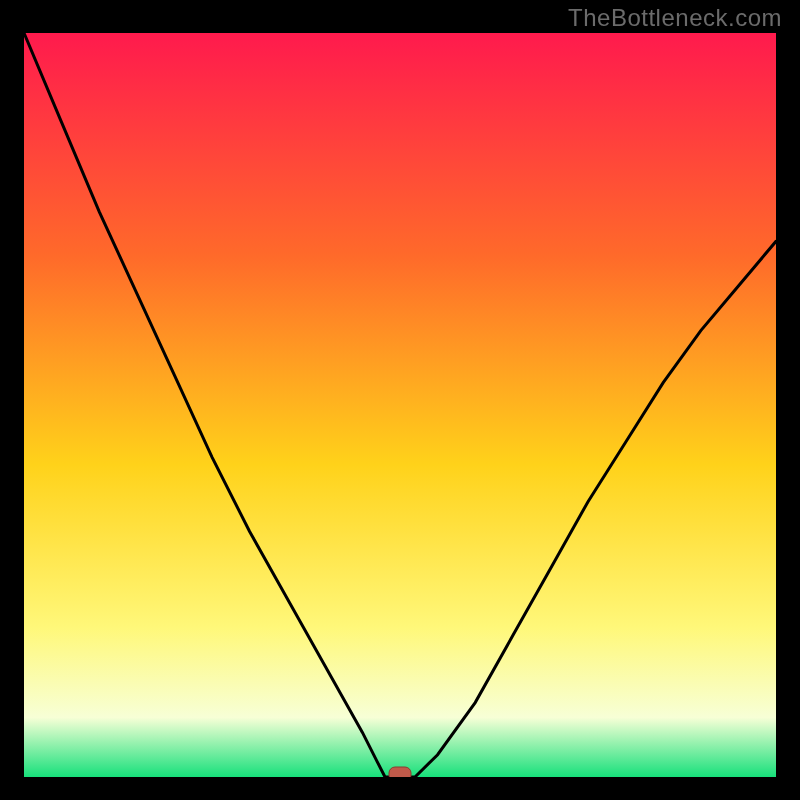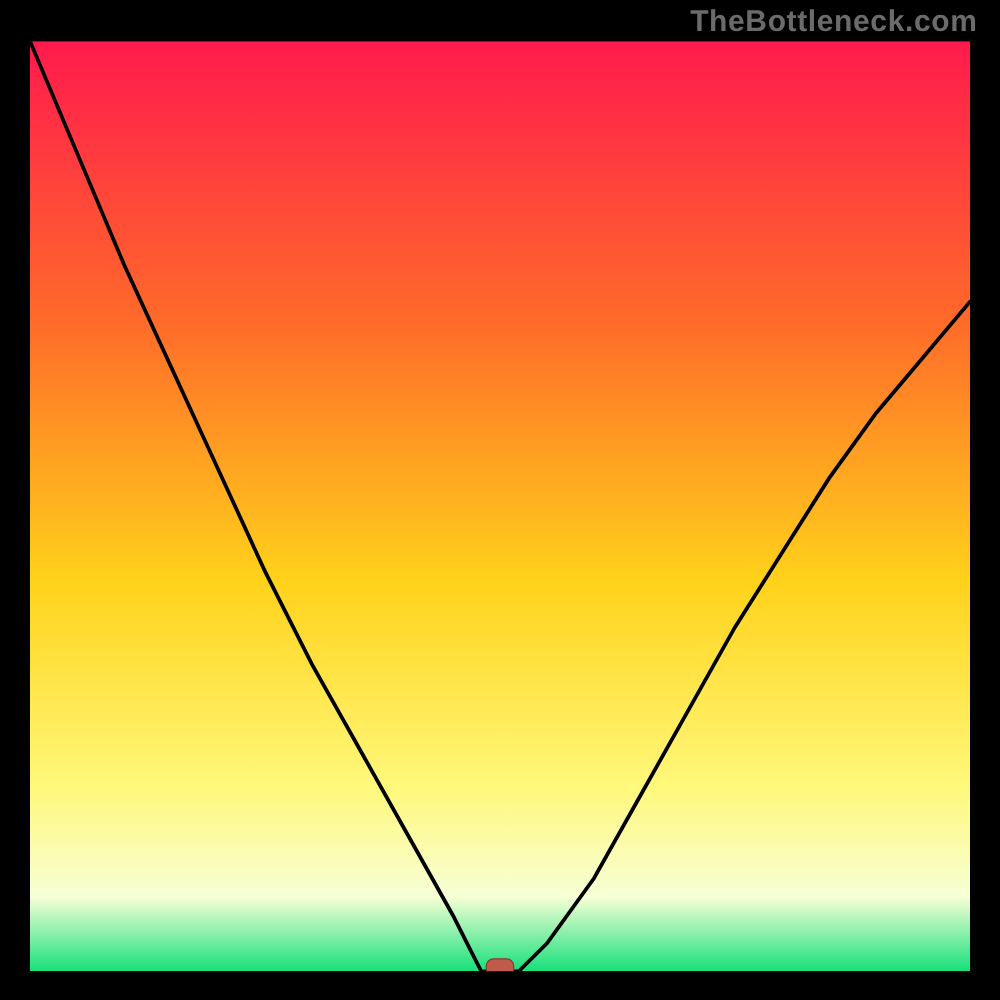--- a/index.html
+++ b/index.html
@@ -16,21 +16,21 @@
     width: 800px;
     height: 800px;
     background: #000;
   }
   .watermark {
     position: absolute;
     top: 4px;
     right: 18px;
     color: #6b6b6b;
     font-size: 24px;
-    font-weight: 700;
+    font-weight: 400;
     letter-spacing: 0.5px;
     user-select: none;
   }
   .plot-wrap {
     position: absolute;
     left: 24px;
     top: 33px;
     width: 752px;
     height: 744px;
   }

